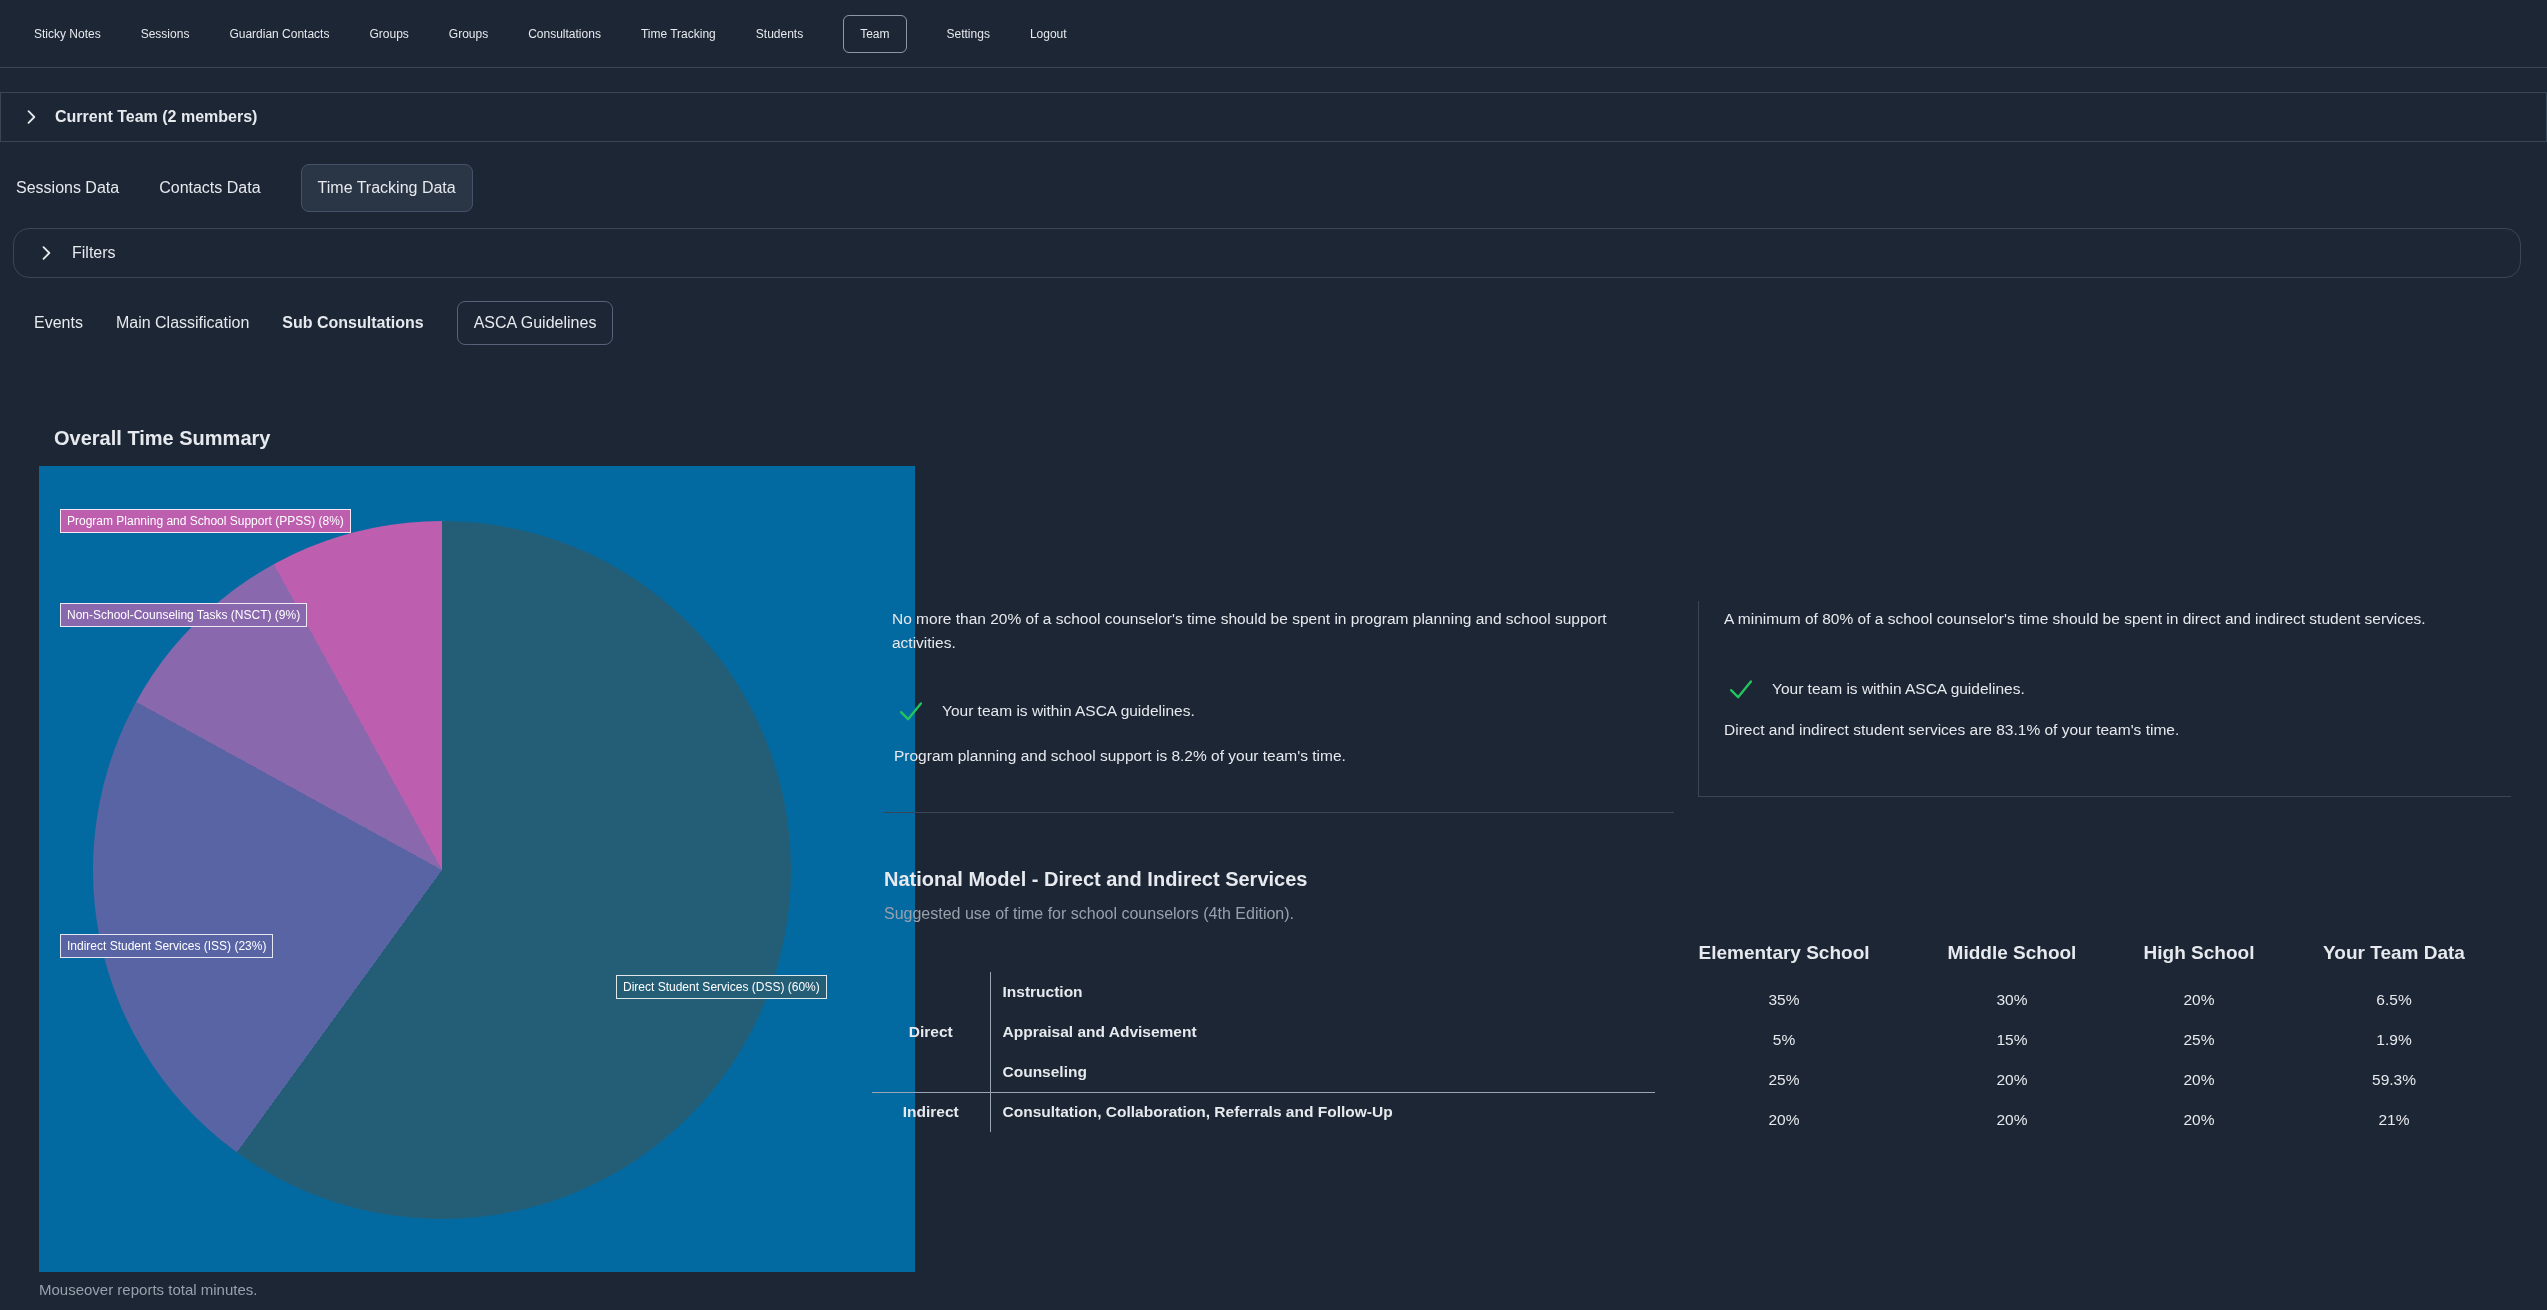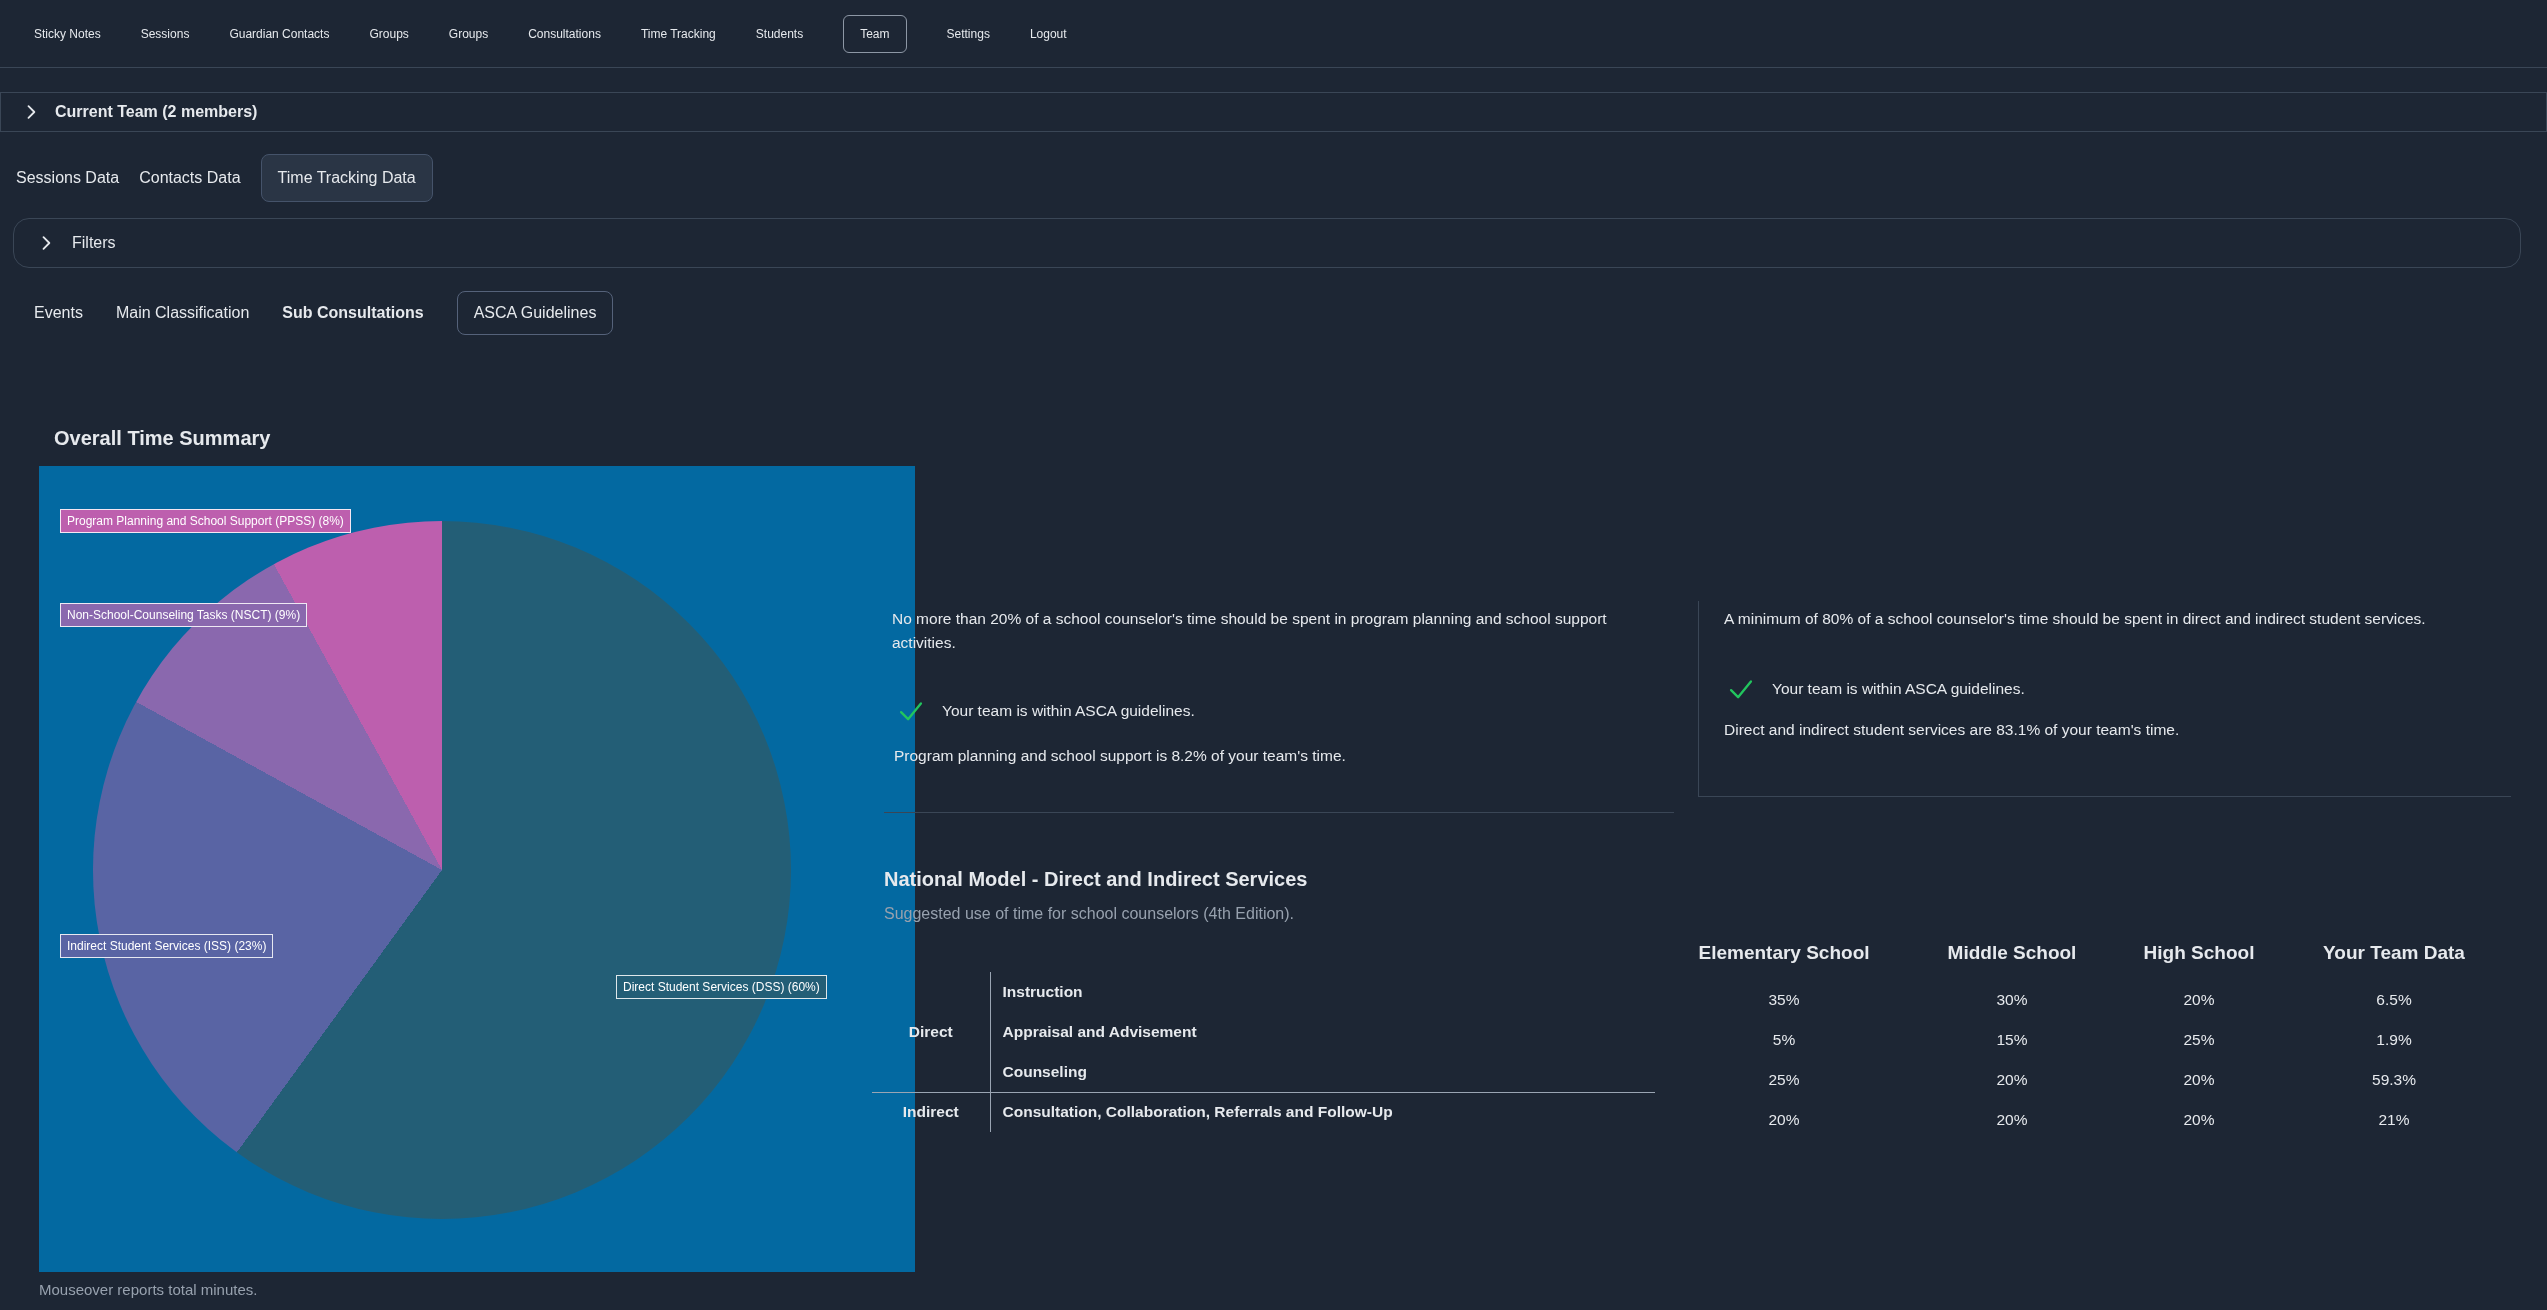--- a/index.html
+++ b/index.html
@@ -19,26 +19,26 @@
     font-family:"Liberation Sans","DejaVu Sans",sans-serif;font-size:16px;
   }
   button{font-family:inherit;}
 
   
   .topnav{height:68px;border-bottom:1px solid var(--line);display:flex;align-items:center;gap:40px;padding-left:34px;}
   .nav-item{background:none;border:none;color:var(--text);font-size:12px;padding:0;cursor:pointer;white-space:nowrap;}
   .nav-item.boxed{border:1px solid #8d97a5;border-radius:6px;padding:11px 16px;}
 
   
-  .team-bar{margin-top:24px;height:40px;border:1px solid var(--line);display:flex;align-items:center;gap:14px;padding-left:20px;cursor:pointer;}
+  .team-bar{margin-top:24px;height:50px;border:1px solid var(--line);display:flex;align-items:center;gap:14px;padding-left:20px;cursor:pointer;}
   .team-bar .label{font-weight:bold;font-size:16px;}
   .chev{display:inline-flex;align-items:center;color:var(--text);}
 
   
-  .data-tabs{margin-top:20px;height:52px;display:flex;align-items:center;gap:20px;padding-left:16px;}
+  .data-tabs{margin-top:20px;height:52px;display:flex;align-items:center;gap:40px;padding-left:16px;}
   .dtab{background:none;border:none;color:var(--text);font-size:16px;padding:0;cursor:pointer;white-space:nowrap;}
   .dtab.active{background:var(--boxbg);border:1px solid #45536a;border-radius:8px;padding:14px 16px;}
 
   
   .filters-bar{margin:14px 26px 0 13px;height:50px;border:1px solid var(--line);border-radius:16px;display:flex;align-items:center;gap:16px;padding-left:22px;cursor:pointer;}
 
   
   .sub-tabs{margin-top:22px;height:46px;display:flex;align-items:center;gap:33px;padding-left:34px;}
   .stab{background:none;border:none;color:var(--text);font-size:16px;padding:0;cursor:pointer;white-space:nowrap;}
   .stab.active{font-weight:bold;}

